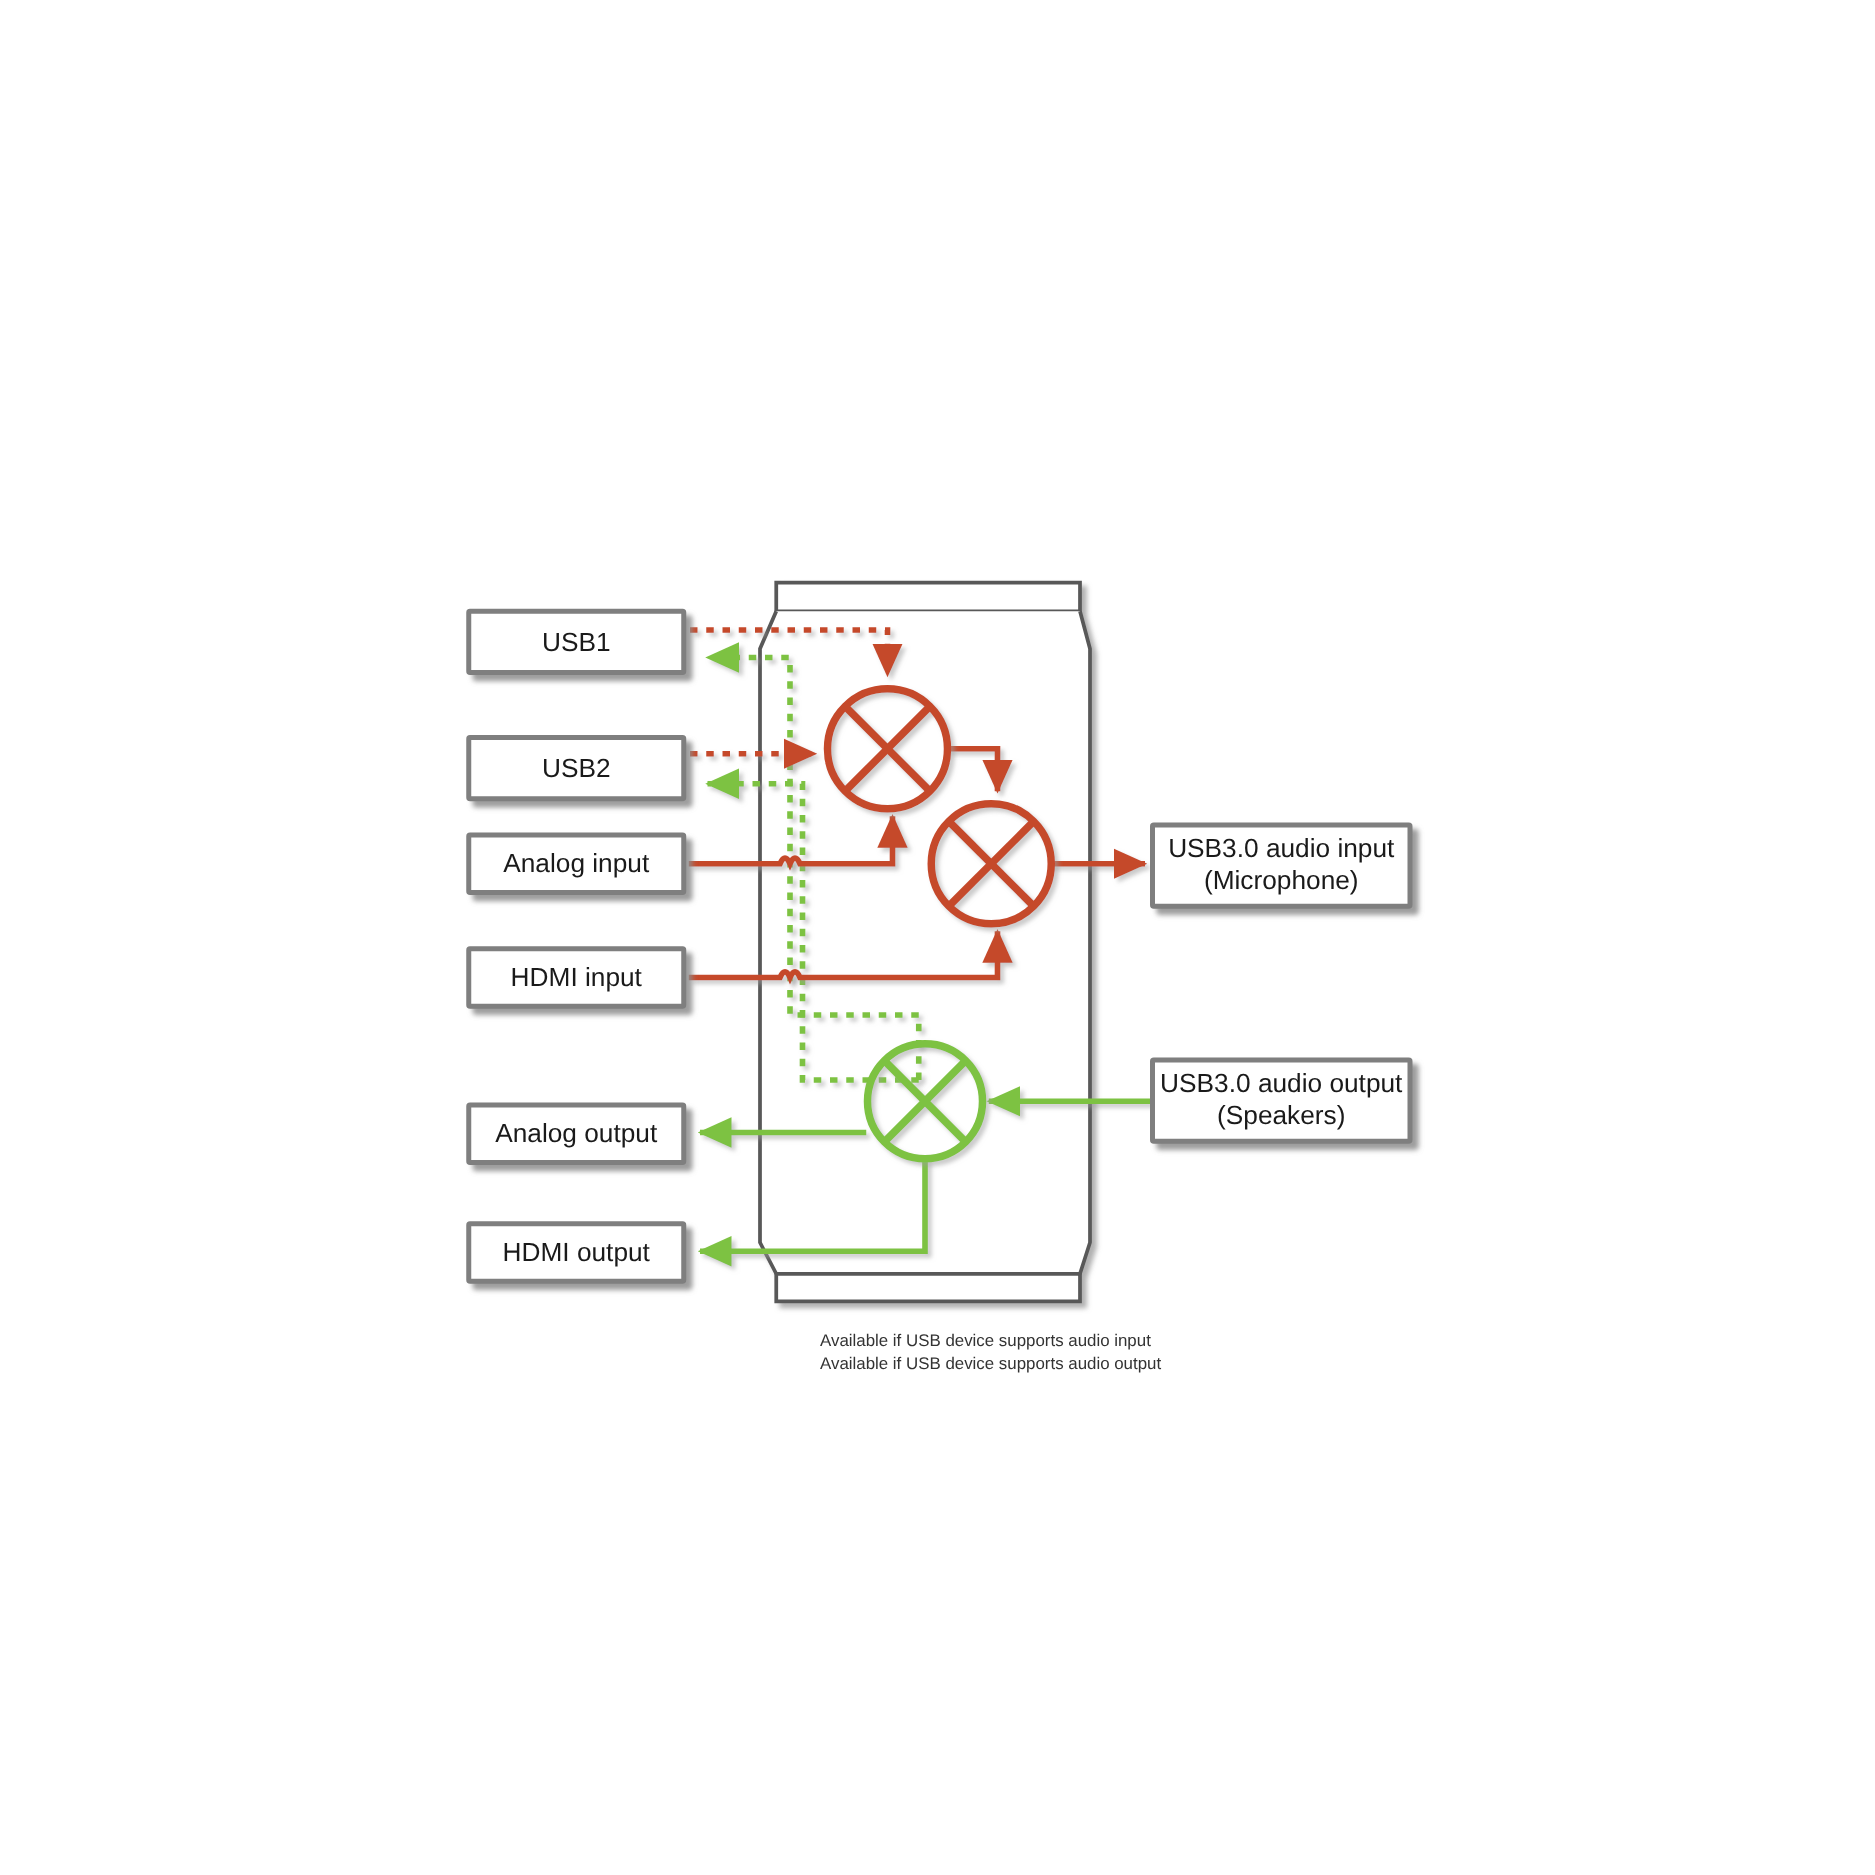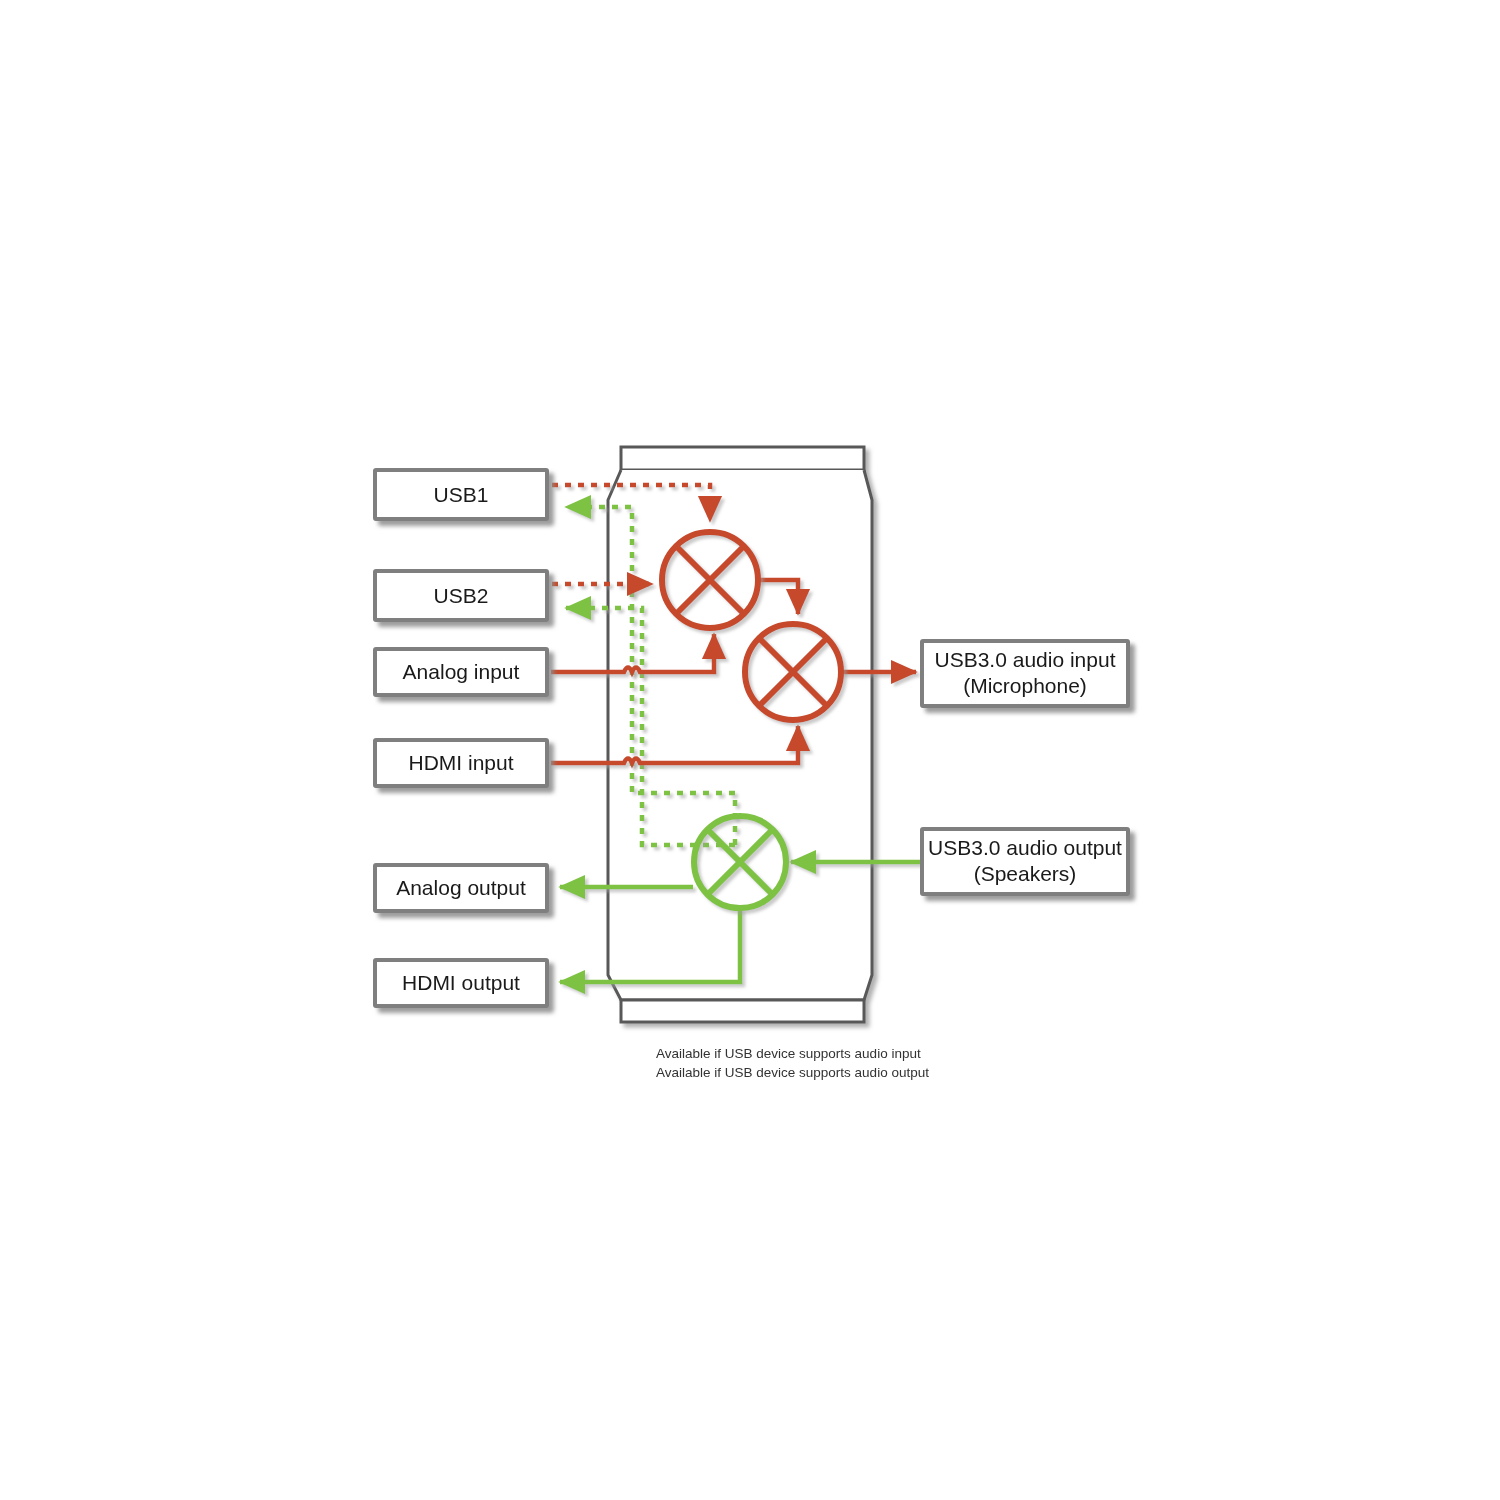--- a/index.html
+++ b/index.html
@@ -11,20 +11,21 @@
   body {
     width: 1500px;
     height: 1500px;
     font-family: "Liberation Sans", sans-serif;
     overflow: hidden;
   }
   #stage {
     position: relative;
     width: 1500px;
     height: 1120px;
+    margin-top: 19px;
   }
   #diagram-svg {
     position: absolute;
     left: 0;
     top: 0;
     width: 1500px;
     height: 1500px;
   }
   .node-label {
     font-family: "Liberation Sans", sans-serif;

